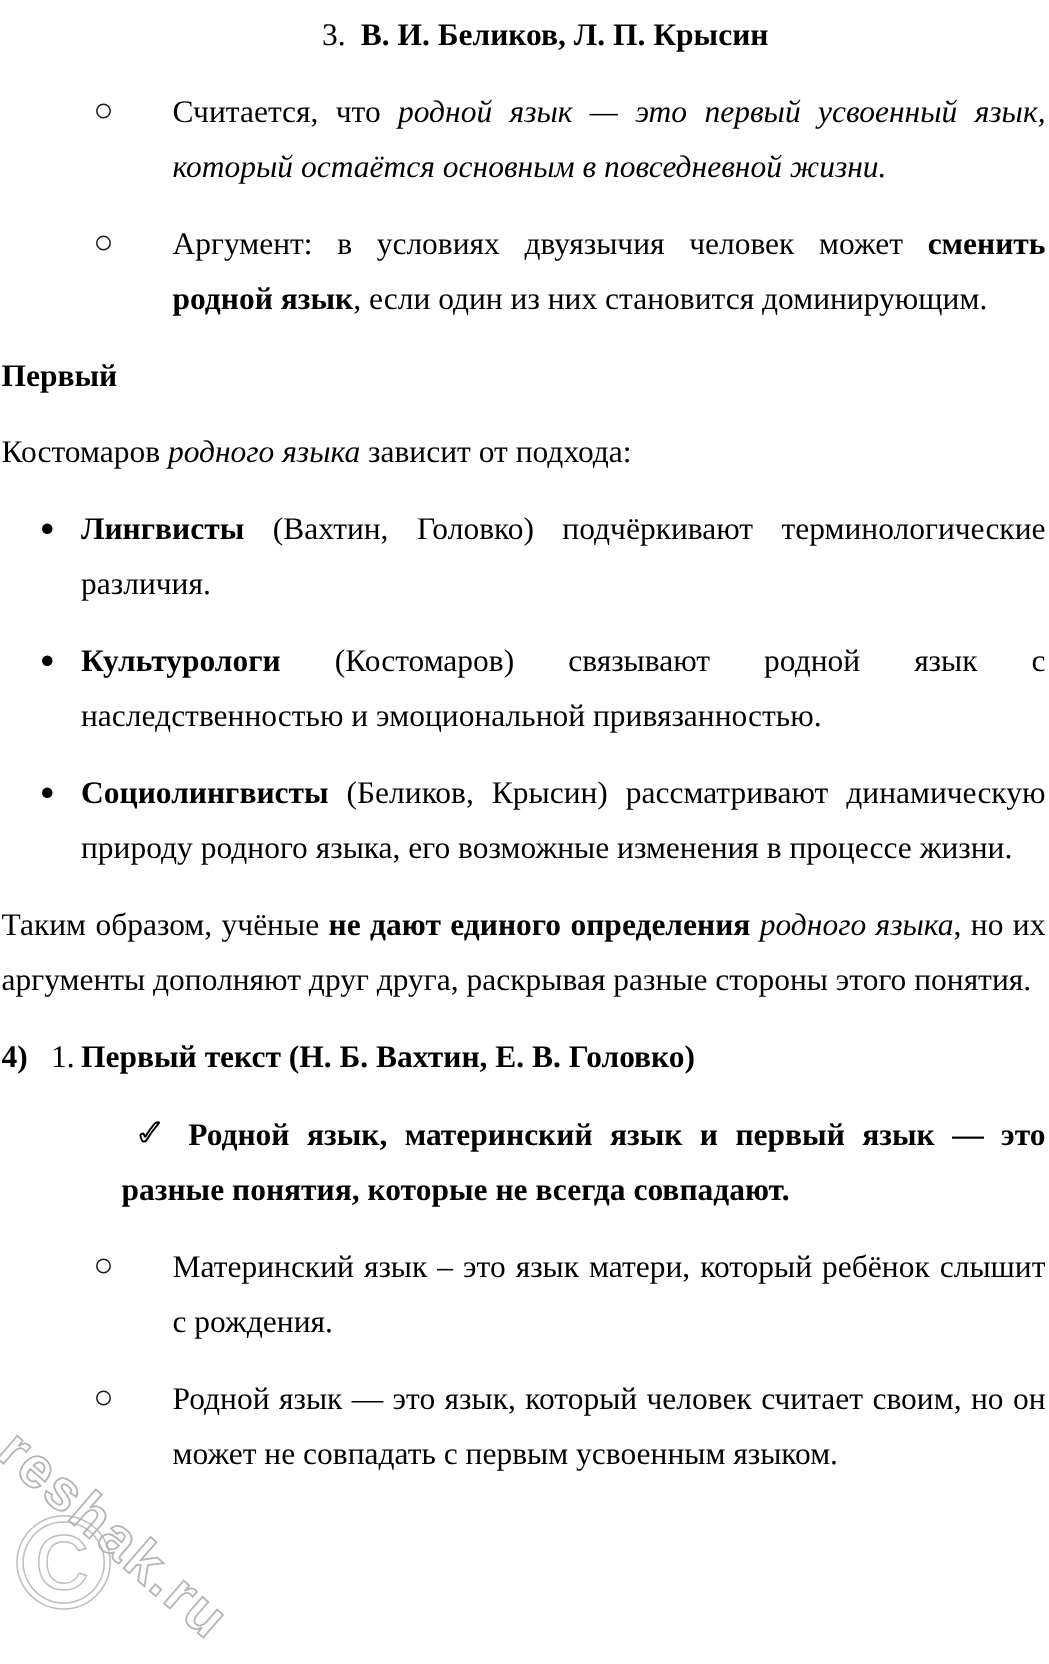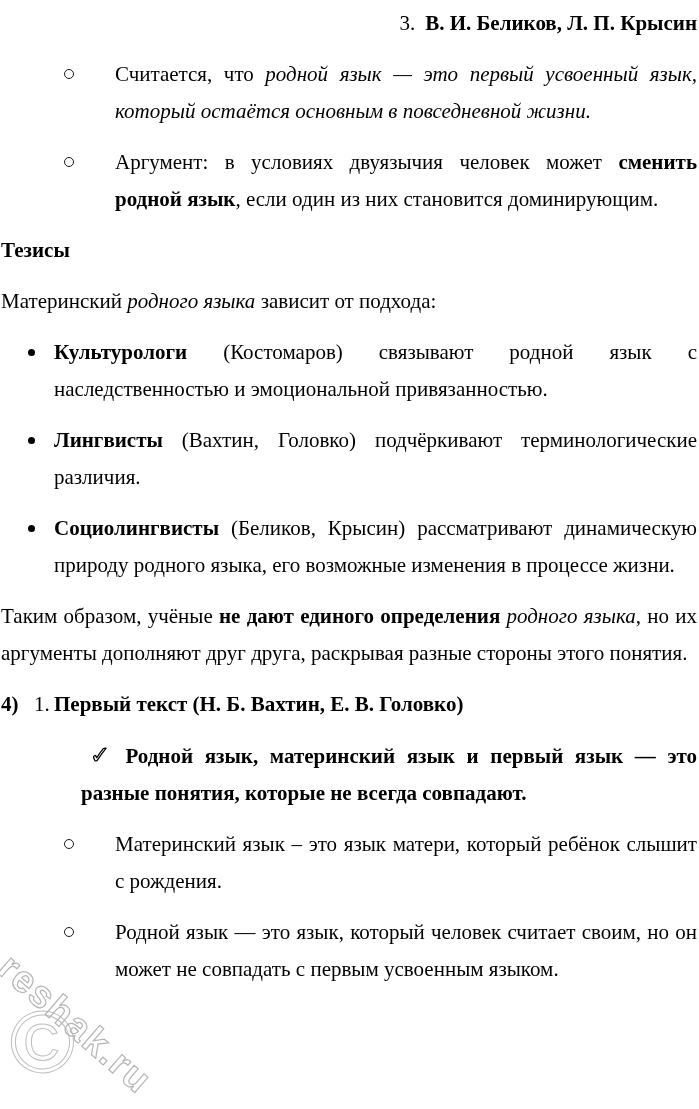--- a/index.html
+++ b/index.html
@@ -10,21 +10,21 @@
     color: #000000;
     font-family: "Liberation Serif", serif;
     font-size: 21px;
     line-height: 37px;
     position: relative;
   }
   .doc { padding: 5px 2px 0 1px; box-sizing: border-box; }
 
   .doc-header {
     display: flex;
-    justify-content: flex-end;
+    justify-content: center;
     align-items: flex-start;
     margin-bottom: 14px;
   }
   .header-left { padding-left: 29px; }
   .header-num { font-weight: normal; margin-right: 10px; }
   .header-authors { font-weight: bold; }
   .copyright { font-size: 20px; white-space: nowrap; }
 
   .block { position: relative; text-align: justify; margin-bottom: 14px; }
   .block:last-child { margin-bottom: 0; }
@@ -89,24 +89,24 @@
 
 <div class="doc">
   <div class="doc-header">
     <div class="header-left">
       <span class="header-num">3.</span><span class="header-authors">В. И. Беликов, Л. П. Крысин</span>
     </div>
   </div>
   <div id="blocks">
       <div class="block circle-bullet"><span class="marker ring"></span><span>Считается, что </span><span class="s-i">родной язык — это первый усвоенный язык, который остаётся основным в повседневной жизни.</span></div>
       <div class="block circle-bullet"><span class="marker ring"></span><span>Аргумент: в условиях двуязычия человек может </span><span class="s-b">сменить родной язык</span><span>, если один из них становится доминирующим.</span></div>
-      <div class="block plain"><span class="s-b">Тезисы</span></div>
-      <div class="block plain"><span>Материнский </span><span class="s-i">родного языка</span><span> зависит от подхода:</span></div>
+      <div class="block plain"><span class="s-b">Первый</span></div>
+      <div class="block plain"><span>Костомаров </span><span class="s-i">родного языка</span><span> зависит от подхода:</span></div>
+      <div class="block dot-bullet"><span class="marker dot"></span><span class="s-b">Лингвисты</span><span> (Вахтин, Головко) подчёркивают термино­логические различия.</span></div>
       <div class="block dot-bullet"><span class="marker dot"></span><span class="s-b">Культурологи</span><span> (Костомаров) связывают родной язык с наследственностью и эмоциональной привязанностью.</span></div>
-      <div class="block dot-bullet"><span class="marker dot"></span><span class="s-b">Лингвисты</span><span> (Вахтин, Головко) подчёркивают термино­логические различия.</span></div>
       <div class="block dot-bullet"><span class="marker dot"></span><span class="s-b">Социолингвисты</span><span> (Беликов, Крысин) рассматривают динамическую природу родного языка, его возможные изменения в процессе жизни.</span></div>
       <div class="block plain"><span>Таким образом, учёные </span><span class="s-b">не дают единого определения</span><span> </span><span class="s-i">родного языка</span><span>, но их аргументы дополняют друг друга, раскрывая разные стороны этого понятия.</span></div>
       <div class="block numbered-flush"><span class="marker num">4)</span></div>
       <div class="block numbered-item"><span class="marker num">1.</span><span class="s-b">Первый текст (Н. Б. Вахтин, Е. В. Головко)</span></div>
       <div class="block check"><span class="checkmark">✓</span><span class="s-b">Родной язык, материнский язык и первый язык — это разные понятия, которые не всегда совпадают.</span></div>
       <div class="block circle-bullet-2"><span class="marker ring"></span><span>Материнский язык – это язык матери, который ребёнок слышит с рождения.</span></div>
       <div class="block circle-bullet-2"><span class="marker ring"></span><span>Родной язык — это язык, который человек считает своим, но он может не совпадать с первым усвоенным языком.</span></div>
     </div>
 </div>
 

